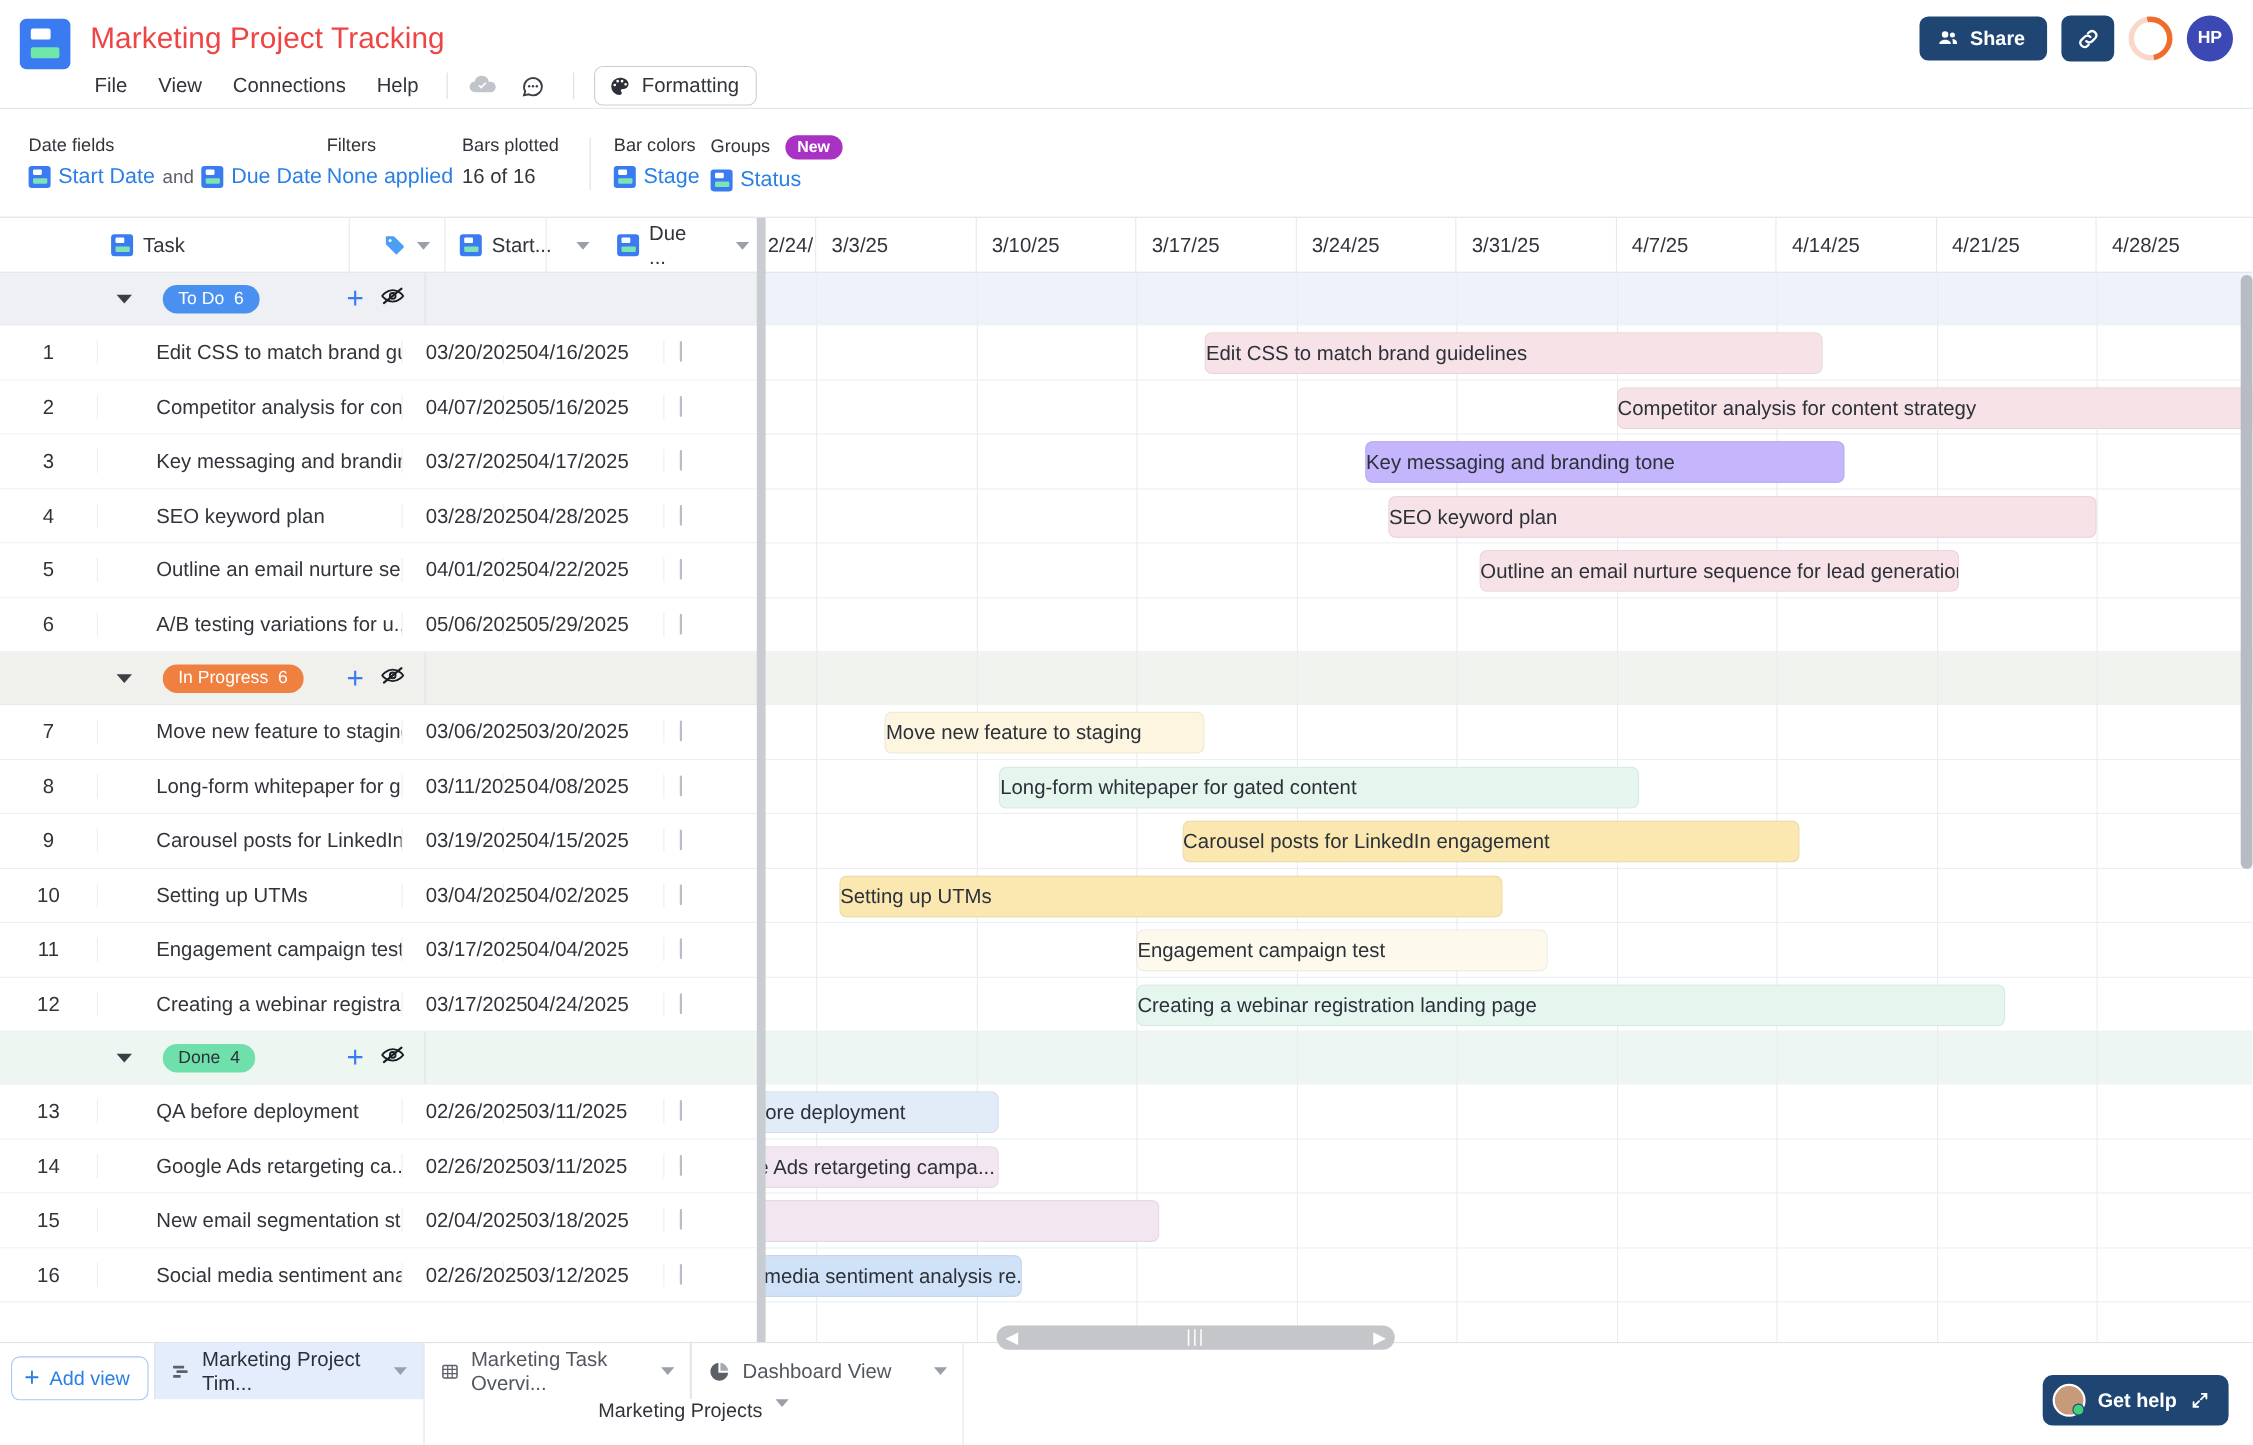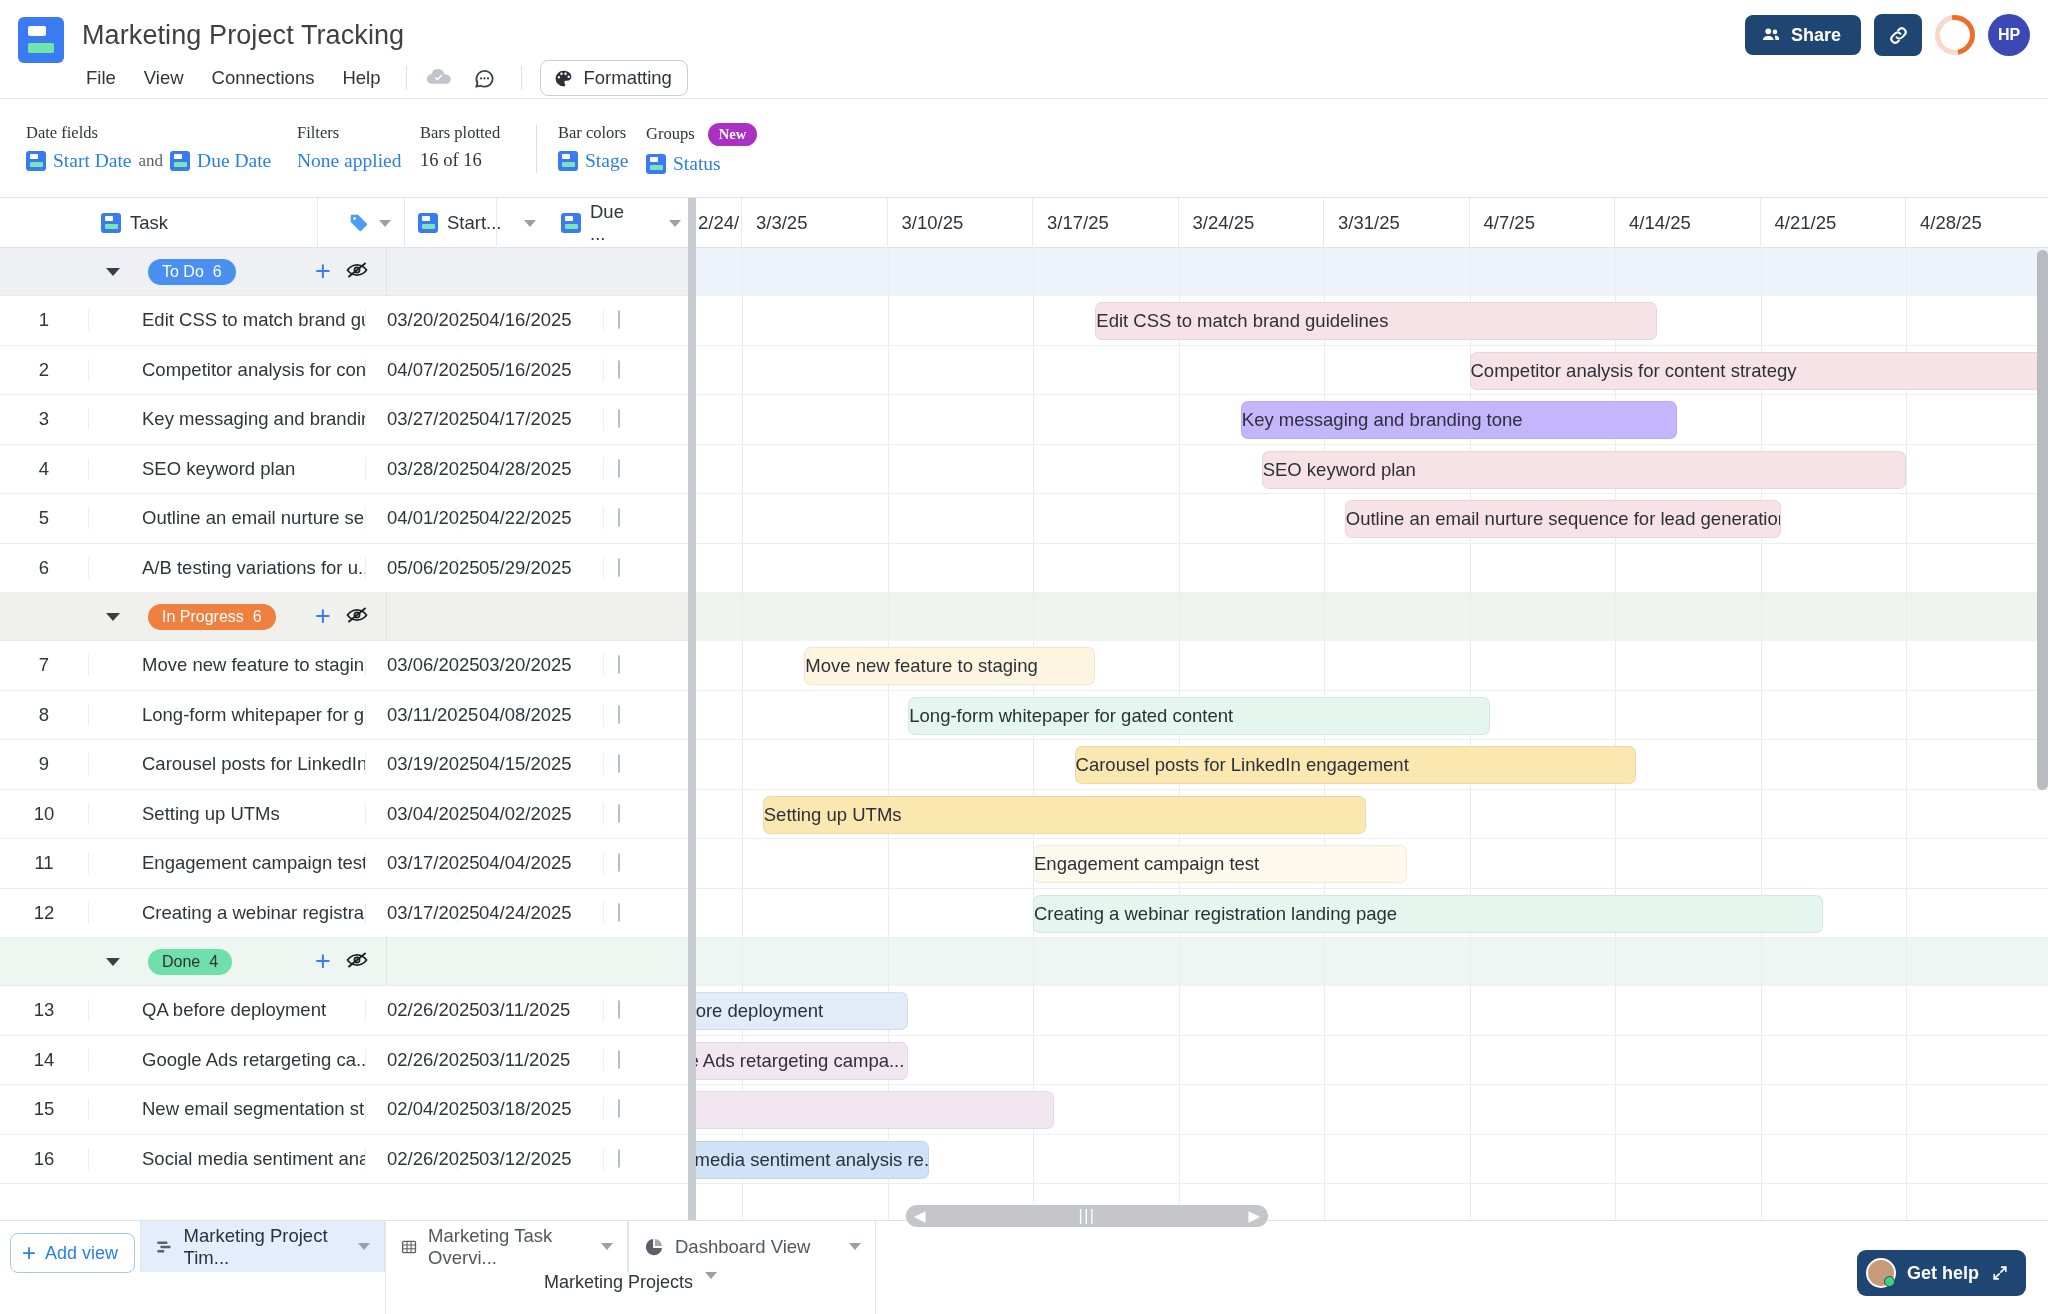--- a/index.html
+++ b/index.html
@@ -22,21 +22,21 @@
   .logo .lw {
     position: absolute; left: 10px; top: 9px; width: 18px; height: 10px;
     background: #ffffff; border-radius: 2px;
   }
   .logo .lg {
     position: absolute; left: 10px; top: 26px; width: 26px; height: 10px;
     background: #6ee7a8; border-radius: 2px;
   }
   .doc-title {
     position: absolute; left: 82px; top: 20px;
-    font-size: 27px; color: #404040; letter-spacing: .1px;
+    font-size: 27px; color: #ef4444; letter-spacing: .1px;
   }
   .menubar {
     position: absolute; left: 82px; top: 62px; height: 32px;
     display: flex; align-items: center; gap: 0px;
   }
   .menu-item {
     font-size: 18.5px; color: #31343a; padding: 4px 14px; border-radius: 5px; cursor: pointer;
   }
   .menu-item:first-child { padding-left: 4px; }
   .mdiv {
@@ -70,21 +70,21 @@
     width: 42px; height: 42px; border-radius: 50%; background: #3c48b4;
     color: #fff; font-size: 16px; font-weight: bold;
     display: flex; align-items: center; justify-content: center; cursor: pointer;
   }
 
   
   .configbar {
     position: absolute; left: 0; top: 98px; width: 2048px; height: 100px;
     background: #fff; border-top: 1px solid #e2e5ea; border-bottom: 1px solid #dfe2e7;
   }
-  .cfg-group { position: absolute; top: 24px; font-family: Liberation Serif, serif; }
+  .cfg-group { position: absolute; top: 24px; }
   .cfg-label { font-size: 16.5px; color: #31343a; margin-bottom: 7px; }
   .cfg-val { font-size: 19.5px; color: #2a7fe6; display: flex; align-items: center; gap: 7px; }
   .cfg-val .plain { color: #5b6068; font-size: 17px; }
   .ficon {
     width: 20px; height: 20px; border-radius: 3px; background: #3b7bf2;
     position: relative; flex: none;
   }
   .ficon::before {
     content: ""; position: absolute; left: 3.5px; top: 3px; width: 8px; height: 5px;
     background: #fff; border-radius: 1px;

